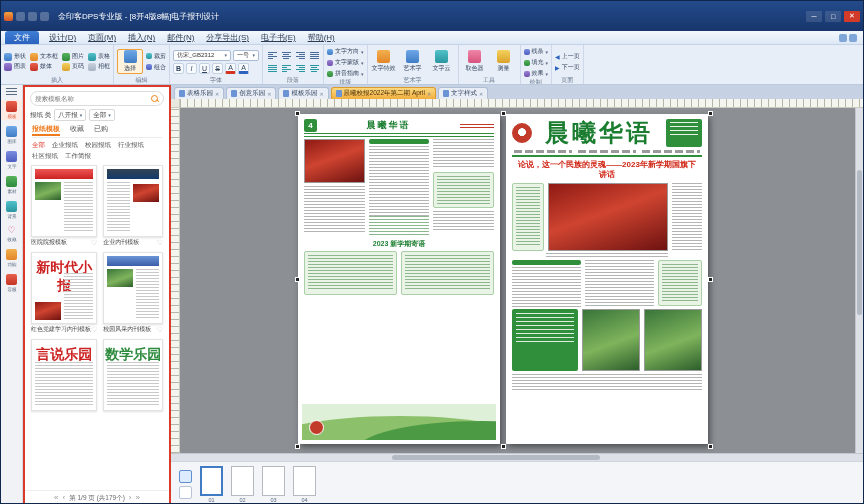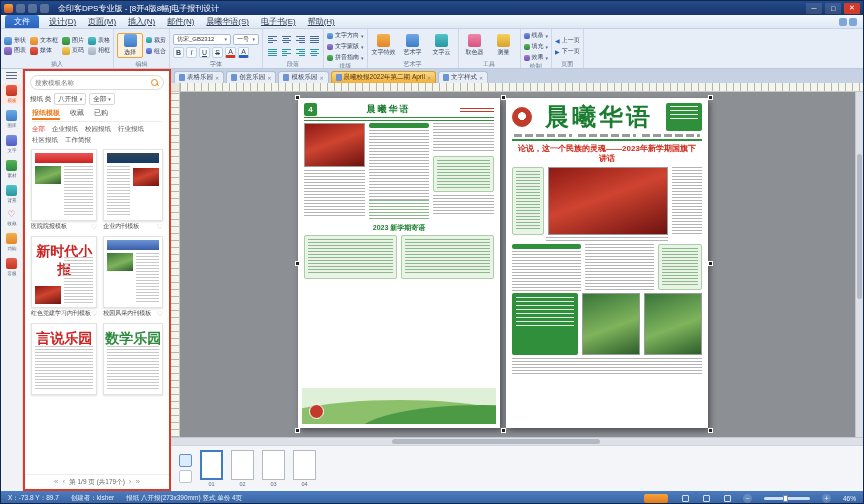--- a/index.html
+++ b/index.html
@@ -1,21 +1,21 @@
 <!DOCTYPE html>
 <html><head>
 <meta charset="utf-8">
 <style>
   *{box-sizing:border-box;margin:0;padding:0;}
   html,body{background:#555;}
   .app{position:relative;width:864px;height:504px;background:#e8eef7;border:1px solid #10264a;
        font-family:"Liberation Sans","DejaVu Sans",sans-serif;overflow:hidden;color:#222;}
 
   
-  .titlebar{height:14px;background:linear-gradient(#244b8c,#17356b);display:flex;align-items:center;
+  .titlebar{height:30px;background:linear-gradient(#244b8c,#17356b);display:flex;align-items:center;
             color:#fff;font-size:8px;padding:0 3px;gap:3px;}
   .appico{width:9px;height:9px;border-radius:2px;background:linear-gradient(#f3a13c,#d4542a);}
   .tico{width:9px;height:9px;border-radius:2px;background:rgba(255,255,255,.25);}
   .tb-title{margin-left:6px;white-space:nowrap;overflow:hidden;flex:1;}
   .winbtn{width:16px;height:11px;display:flex;align-items:center;justify-content:center;font-size:7px;
           background:rgba(255,255,255,.12);border-radius:1px;cursor:default;}
   .winbtn.close{background:#d23b2a;}
 
   
   .menubar{height:14px;background:linear-gradient(#f4f8fd,#dde8f5);display:flex;align-items:flex-end;
@@ -224,21 +224,21 @@
     <span class="winbtn">□</span>
     <span class="winbtn close">✕</span>
   </div>
 
   <div class="menubar">
     <span class="filetab">文件</span>
     <span class="mtab">设计(D)</span>
     <span class="mtab">页面(M)</span>
     <span class="mtab">插入(N)</span>
     <span class="mtab">邮件(N)</span>
-    <span class="mtab">晨曦华语(S)</span>
+    <span class="mtab">分享导出(S)</span>
     <span class="mtab">电子书(E)</span>
     <span class="mtab">帮助(H)</span>
     <span class="mspace"></span>
     <span class="mico"></span>
     <span class="mico"></span>
   </div>
 
   <div class="ribbon">
 
     <div class="rgroup">

